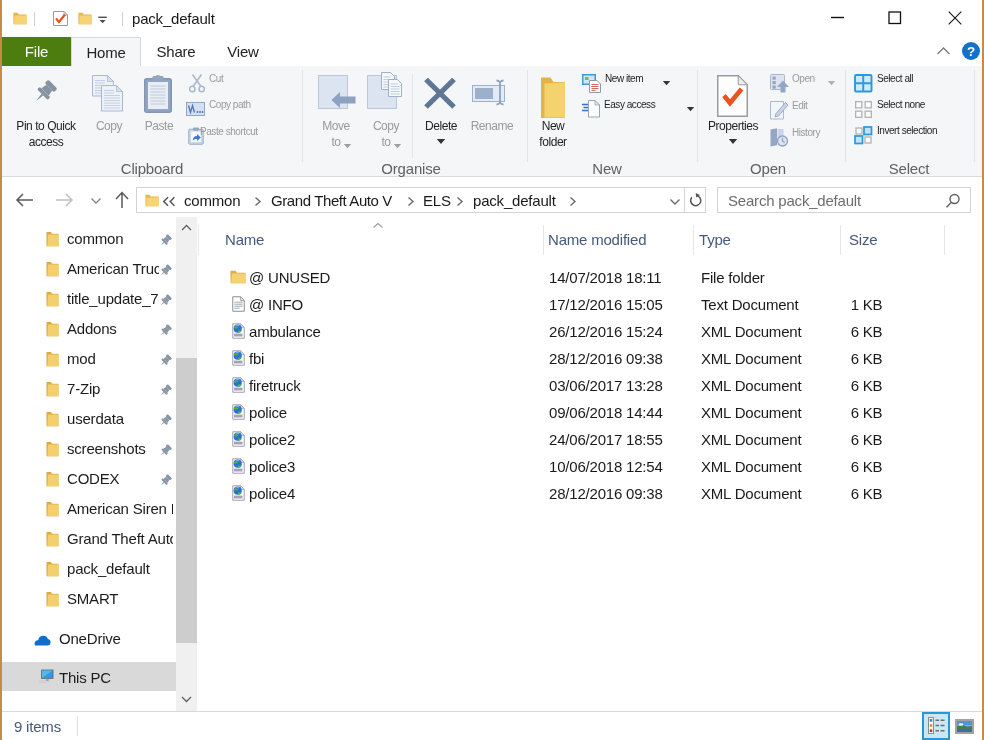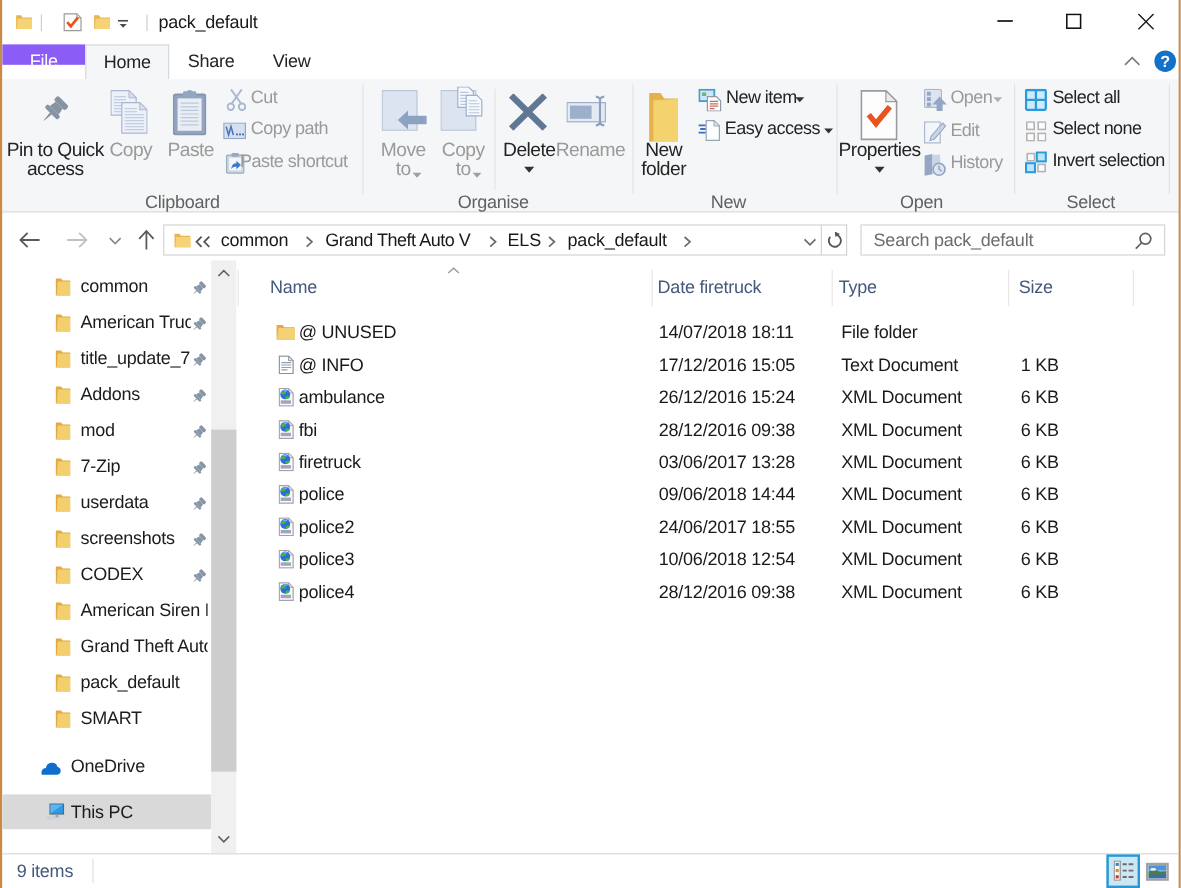--- a/index.html
+++ b/index.html
@@ -9,30 +9,30 @@
 #winborderL { position:absolute; left:0; top:0; width:2px; height:740px; background:#c98a44; }
 #winborderR { position:absolute; right:0; top:0; width:2px; height:740px; background:#c98a44; }
 
 
 #titlebar { position:absolute; left:2px; top:0; width:980px; height:37px; background:#fff; }
 .tsep { position:absolute; top:12px; width:1px; height:14px; background:#cfcfcf; }
 #title { position:absolute; left:130px; top:10px; font-size:15px; color:#191919; }
 
 
 #tabrow { position:absolute; left:2px; top:37px; width:980px; height:29px; background:#fff; }
-#filetab { position:absolute; left:0; top:0; width:69px; height:17px; background:#8b5cf6; color:#fff; text-align:center; line-height:29px; }
+#filetab { position:absolute; left:0; top:0; width:69px; height:29px; background:#4d7c0f; color:#fff; text-align:center; line-height:29px; }
 #hometab { position:absolute; left:69px; top:0; width:70px; height:29px; background:#f5f6f7; border:1px solid #d8d9da; border-bottom:none; text-align:center; line-height:29px; color:#232323; }
 .tab { position:absolute; top:0; height:29px; line-height:29px; text-align:center; color:#232323; }
 
 
 #ribbon { position:absolute; left:2px; top:66px; width:980px; height:111px; background:#f5f6f7; border-bottom:1px solid #dadbdc; }
 .rdiv { position:absolute; top:4px; width:1px; height:92px; background:#e2e3e4; }
 .glabel { position:absolute; top:94px; height:18px; font-size:15px; color:#616161; text-align:center; }
-.biglabel { position:absolute; font-size:16px; letter-spacing:-0.45px; text-align:center; line-height:16px; }
-.smalllabel { position:absolute; font-size:15px; letter-spacing:-0.45px; height:18px; }
+.biglabel { position:absolute; font-size:12px; letter-spacing:-0.45px; text-align:center; line-height:16px; }
+.smalllabel { position:absolute; font-size:10px; letter-spacing:-0.45px; height:18px; }
 .gray { color:#9a9a9a; }
 .dark { color:#242424; }
 .ricon { position:absolute; }
 
 
 #addrrow { position:absolute; left:2px; top:178px; width:980px; height:39px; background:#fff; }
 #addrbox { position:absolute; left:134px; top:9px; width:549px; height:26px; border:1px solid #d4d4d4; background:#fff; }
 #refbox { position:absolute; left:683px; top:9px; width:21px; height:26px; border:1px solid #d4d4d4; border-left:none; background:#fff; }
 #searchbox { position:absolute; left:715px; top:9px; width:254px; height:26px; border:1px solid #d4d4d4; background:#fff; }
 .crumb { position:absolute; top:4px; font-size:15px; color:#191919; }
@@ -545,21 +545,21 @@
         <path d="M1 2 L5.5 6.5 L10 2" fill="none" stroke="#606060" stroke-width="1.3"></path>
       </svg>
   </div>
   <div id="filearea">
     <div class="hsep" style="left:1px"></div>
     <div class="hsep" style="left:346px"></div>
     <div class="hsep" style="left:496px"></div>
     <div class="hsep" style="left:643px"></div>
     <div class="hsep" style="left:747px"></div>
     <div class="hdr" style="left:28px">Name</div>
-    <div class="hdr" style="left:351px">Date firetruck</div>
+    <div class="hdr" style="left:351px">Name modified</div>
     <div class="hdr" style="left:502px">Type</div>
     <div class="hdr" style="left:652px">Size</div>
     <svg class="abs" style="left:175px;top:5px" width="12" height="7" viewBox="0 0 12 7">
         <path d="M1.5 5.5 L6 1.5 L10.5 5.5" fill="none" stroke="#9a9a9a" stroke-width="1.1"></path>
       </svg>
     <div class="frow" style="top:47px">
         <svg class="ficon" style="top:6px" width="16" height="14">
           <use href="#folder16"></use>
         </svg>
         <div class="fname">@ UNUSED</div>

